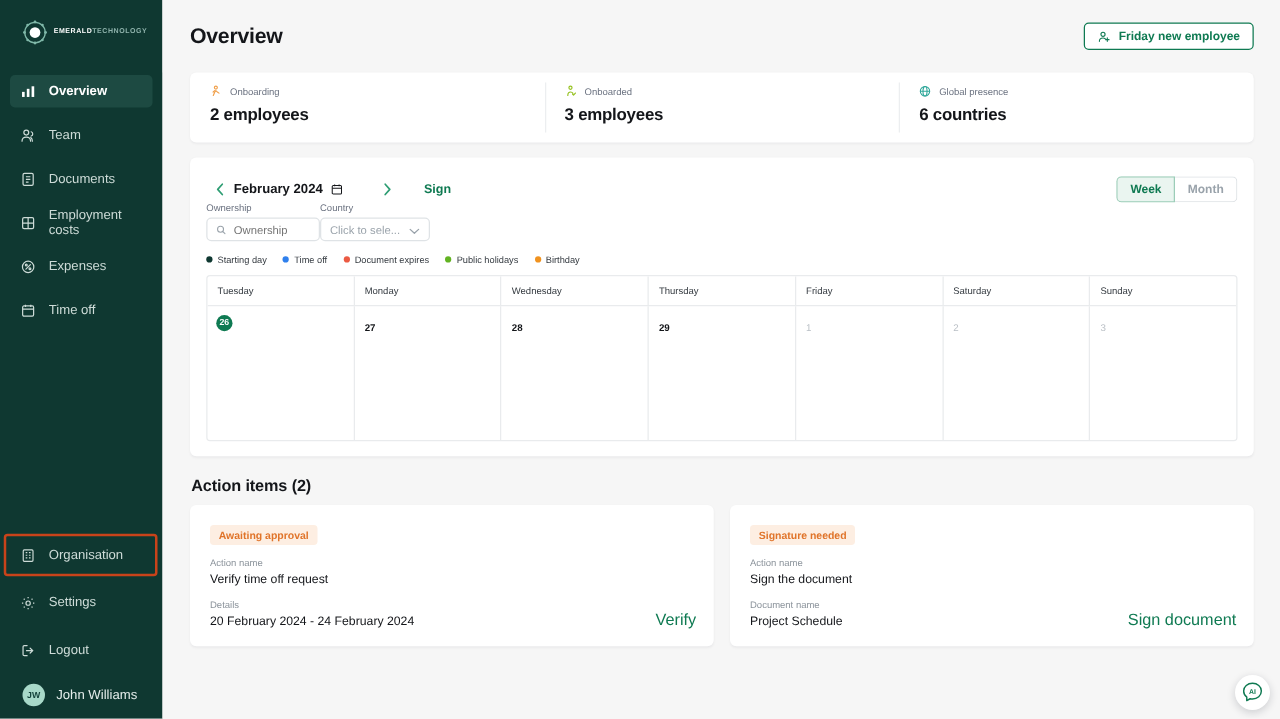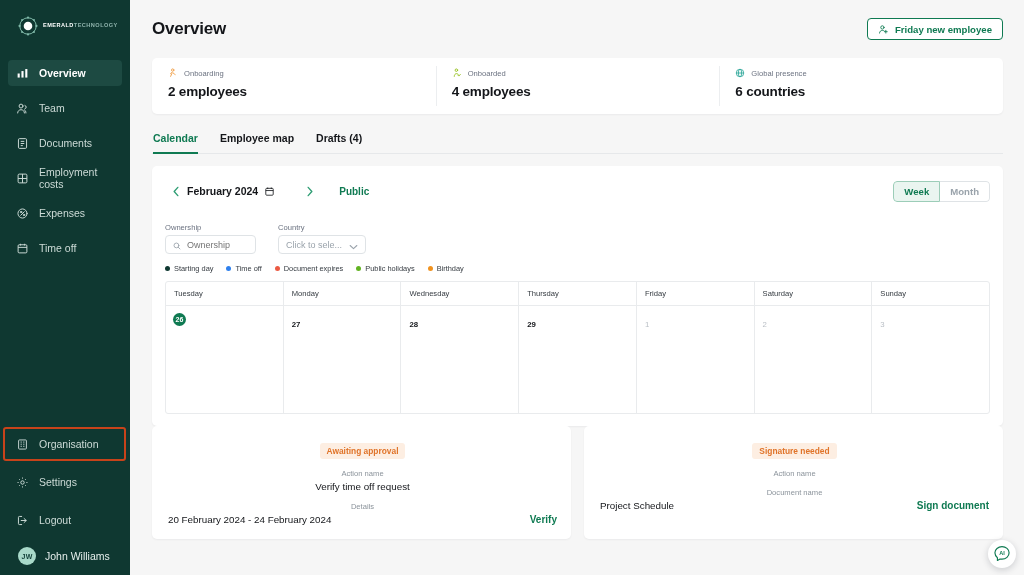--- a/index.html
+++ b/index.html
@@ -114,21 +114,21 @@
   .seg { display: flex; border-radius: 4px; overflow: hidden; }
   .seg div {
     font-size: 9.6px; font-weight: bold; padding: 0 10px; height: 21px;
     display: flex; align-items: center; cursor: pointer;
     border: 1px solid #dfe3e6; color: #9aa3ab; background: #fff;
   }
   .seg div:first-child { border-radius: 4px 0 0 4px; }
   .seg div:last-child { border-radius: 0 4px 4px 0; border-left: none; }
   .seg div.on { background: #eaf5f0; color: #0f7a52; border-color: #9ccdb8; }
 
-  .filters { display: flex; gap: 22px; margin-top: 21px; }
+  .filters { display: flex; gap: 0; margin-top: 0; }
   .field { display: flex; flex-direction: column; }
   .field-label { font-size: 7.6px; color: #6b7280; margin-bottom: 3px; }
   .input-wrap {
     display: flex; align-items: center; gap: 6px;
     border: 1px solid #dfe3e6; border-radius: 4px; height: 19px; padding: 0 7px;
     background: #fff; width: 91px;
   }
   .input-wrap input {
     border: none; outline: none; font-size: 9px; color: #9aa3ab;
     font-family: "Liberation Sans", sans-serif; width: 100%; background: transparent;
@@ -160,30 +160,30 @@
     background: #0f7a52; color: #fff; border-radius: 50%;
     width: 13px; height: 13px; display: flex; align-items: center; justify-content: center;
     font-size: 7px; margin-left: -1px;
   }
 
   
   .sec-title { font-size: 13px; font-weight: bold; color: #14161a; margin: 16px 0 8px 1px; letter-spacing: -.1px; }
   .actions { display: flex; gap: 13px; }
   .action-card {
     background: #fff; border-radius: 5px; flex: 1; padding: 14px 14px 14px 16px;
-    box-shadow: 0 1px 2px rgba(16,24,40,.05); position: relative; min-height: 90px; text-align: center;
+    box-shadow: 0 1px 2px rgba(16,24,40,.05); position: relative; min-height: 90px;
   }
   .badge {
     display: inline-block; background: #fdeee2; color: #e0742a;
     font-size: 8.4px; font-weight: bold; border-radius: 3px; padding: 3px 7px;
   }
   .f-label { font-size: 7.6px; color: #8b939b; margin-top: 10px; }
   .f-value { font-size: 9.8px; color: #14161a; margin-top: 3px; }
   .row-end { display: flex; align-items: flex-end; justify-content: space-between; }
-  .link-action { font-size: 10px; font-weight: bold; color: #0f7a52; cursor: pointer; white-space: nowrap; }
+  .link-action { font-size: 13px; font-weight: normal; color: #0f7a52; cursor: pointer; white-space: nowrap; }
 
   .fab {
     position: absolute; right: 8px; bottom: 7px;
     width: 28px; height: 28px; border-radius: 50%; background: #ffffff;
     box-shadow: 0 2px 7px rgba(16,24,40,.18);
     display: flex; align-items: center; justify-content: center; cursor: pointer;
   }
   .fab svg { display: block; }
 </style>
 </head>
@@ -371,44 +371,39 @@
           <div class="stat-head">
             <span class="sico">
               <svg width="10" height="10" viewBox="0 0 16 16" fill="none" stroke="#95c11f" stroke-width="1.5" stroke-linecap="round" stroke-linejoin="round">
                 <circle cx="7" cy="3.5" r="2"></circle>
                 <path d="M3.6 13.4c0-2.6 1.6-4.4 3.6-4.4 1.2 0 2.3.6 3 1.7"></path>
                 <path d="M9.6 11.6l1.3 1.3 2.4-2.6"></path>
               </svg>
             </span>
             <span class="stat-label">Onboarded</span>
           </div>
-          <div class="stat-value">4 employees</div>
+          <div class="stat-value">3 employees</div>
         </div>
 
         <div class="stat">
           <div class="stat-head">
             <span class="sico">
               <svg width="10" height="10" viewBox="0 0 16 16" fill="none" stroke="#2fa79a" stroke-width="1.4">
                 <circle cx="8" cy="8" r="6"></circle>
                 <ellipse cx="8" cy="8" rx="2.6" ry="6"></ellipse>
                 <path d="M2 8h12"></path>
               </svg>
             </span>
             <span class="stat-label">Global presence</span>
           </div>
           <div class="stat-value">6 countries</div>
         </div>
 
       </div>
 
-      <div class="tabs">
-        <div class="tab active">Calendar</div>
-        <div class="tab">Employee map</div>
-        <div class="tab">Drafts (4)</div>
-      </div>
 
       <div class="card">
 
         <div class="cal-top">
           <div class="cal-nav">
             <span class="arrow">
               <svg width="8" height="11" viewBox="0 0 8 12" fill="none" stroke="#2f9e74" stroke-width="1.5" stroke-linecap="round" stroke-linejoin="round">
                   <path d="M6 1.5L2 6l4 4.5"></path>
                 </svg>
             </span>
@@ -419,21 +414,21 @@
                   <rect x="2.6" y="3.4" width="10.8" height="10" rx="1.3"></rect>
                   <path d="M2.6 6.6h10.8M5.4 2.2v2.2M10.6 2.2v2.2"></path>
                 </svg>
               </span>
             </span>
             <span class="arrow" style="margin-left:24px">
               <svg width="8" height="11" viewBox="0 0 8 12" fill="none" stroke="#2f9e74" stroke-width="1.5" stroke-linecap="round" stroke-linejoin="round">
                   <path d="M2 1.5L6 6l-4 4.5"></path>
                 </svg>
             </span>
-            <span class="today-btn">Public</span>
+            <span class="today-btn">Sign</span>
           </div>
 
           <div class="seg">
             <div class="on">Week</div>
             <div>Month</div>
           </div>
         </div>
 
         <div class="filters">
           <div class="field">
@@ -502,37 +497,39 @@
             <div class="cal-cell"><span class="daynum">27</span></div>
             <div class="cal-cell"><span class="daynum">28</span></div>
             <div class="cal-cell"><span class="daynum">29</span></div>
             <div class="cal-cell"><span class="daynum muted">1</span></div>
             <div class="cal-cell"><span class="daynum muted">2</span></div>
             <div class="cal-cell"><span class="daynum muted">3</span></div>
           </div>
         </div>
       </div>
 
+      <h2 class="sec-title">Action items (2)</h2>
 
       <div class="actions">
 
         <div class="action-card">
           <span class="badge">Awaiting approval</span>
           <div class="f-label">Action name</div>
           <div class="f-value">Verify time off request</div>
           <div class="f-label">Details</div>
           <div class="row-end">
             <span class="f-value">20 February 2024 - 24 February 2024</span>
             <span class="link-action">Verify</span>
           </div>
         </div>
 
         <div class="action-card">
           <span class="badge">Signature needed</span>
           <div class="f-label">Action name</div>
+          <div class="f-value">Sign the document</div>
           <div class="f-label">Document name</div>
           <div class="row-end">
             <span class="f-value">Project Schedule</span>
             <span class="link-action">Sign document</span>
           </div>
         </div>
       </div>
     </div>
 
     <div class="fab">

